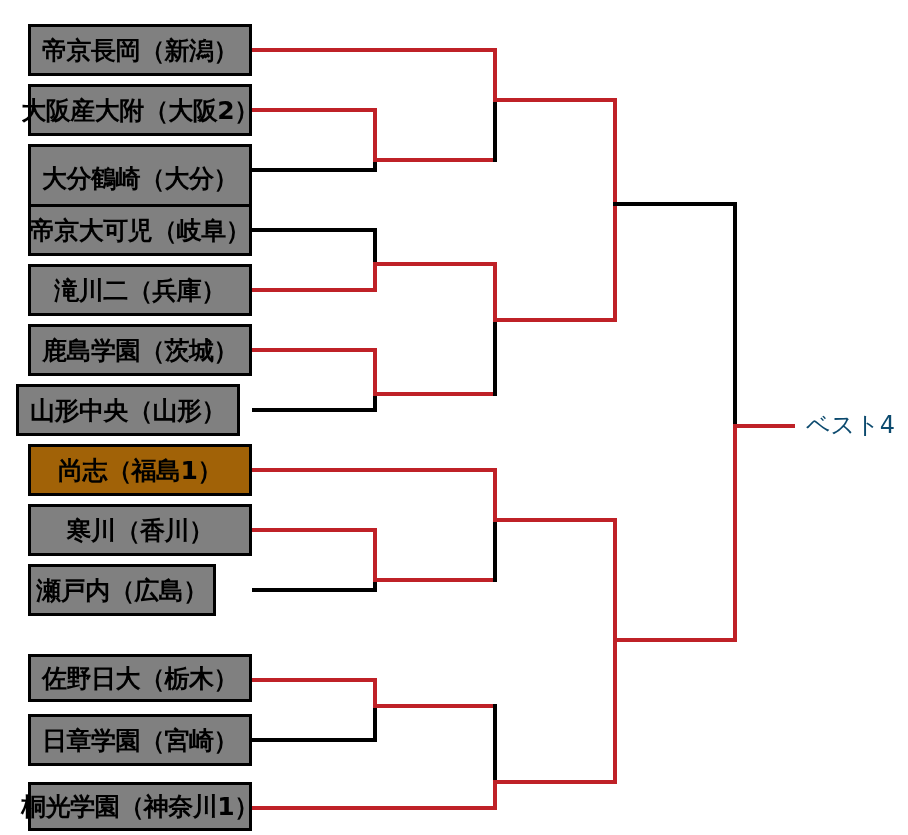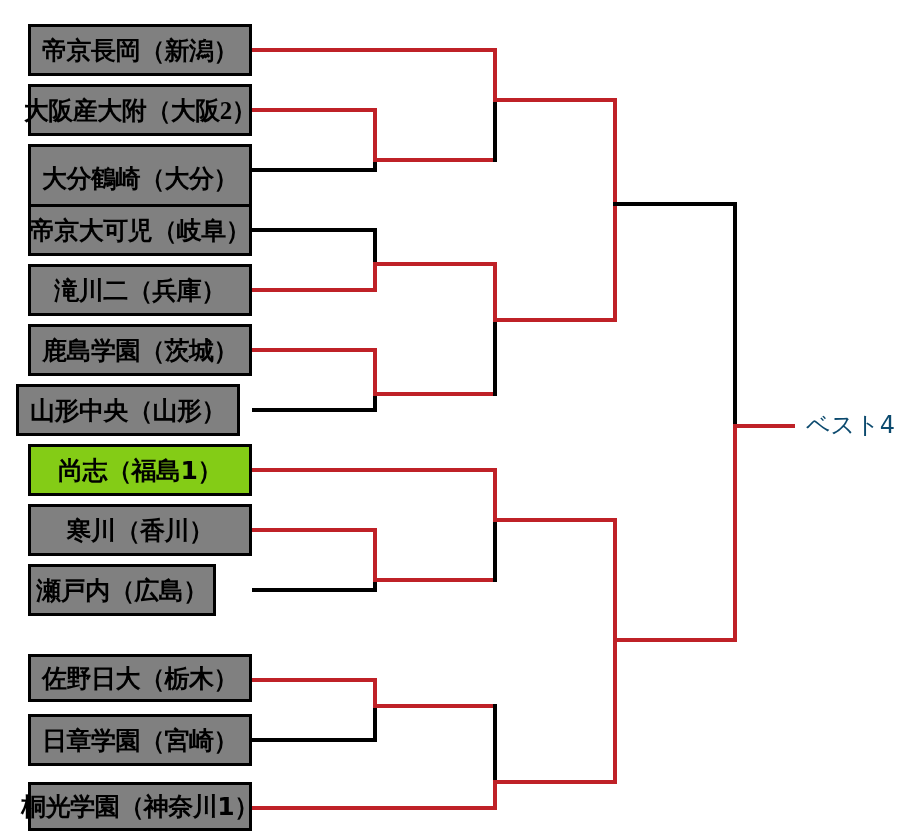--- a/index.html
+++ b/index.html
@@ -15,21 +15,21 @@
     border:3px solid #000000;
     display:flex;align-items:center;justify-content:center;
     font-size:25px;
     font-weight:700;
     color:#000000;
     letter-spacing:-0.5px;
     white-space:nowrap;
     line-height:1;
   }
   .fill-gray{background:#808080;}
-  .fill-white{background:#84cc16;}
+  .fill-white{background:#a16207;}
 
   .seg{position:absolute;}
   .h{height:4px;}
   .v{width:4px;}
   .red{background:#bf2127;}
   .black{background:#000000;}
 
   .best-label{
     position:absolute;
     font-size:24px;
@@ -40,21 +40,21 @@
   }
 </style>
 </head>
 <body>
 
 <div id="stage">
 
   <div class="team-box fill-gray" style="left:28px;top:24px;width:224px;height:52px;">
       <span>帝京長岡（新潟）</span>
     </div>
-  <div class="team-box fill-gray" style="left:28px;top:84px;width:224px;height:52px;font-family:Liberation Serif, serif;">
+  <div class="team-box fill-gray" style="left:28px;top:84px;width:224px;height:52px;">
       <span>大阪産大附（大阪2）</span>
     </div>
   <div class="team-box fill-gray" style="left:28px;top:144px;width:224px;height:68px;">
       <span>大分鶴崎（大分）</span>
     </div>
   <div class="team-box fill-gray" style="left:28px;top:204px;width:224px;height:52px;">
       <span>帝京大可児（岐阜）</span>
     </div>
   <div class="team-box fill-gray" style="left:28px;top:264px;width:224px;height:52px;">
       <span>滝川二（兵庫）</span>

